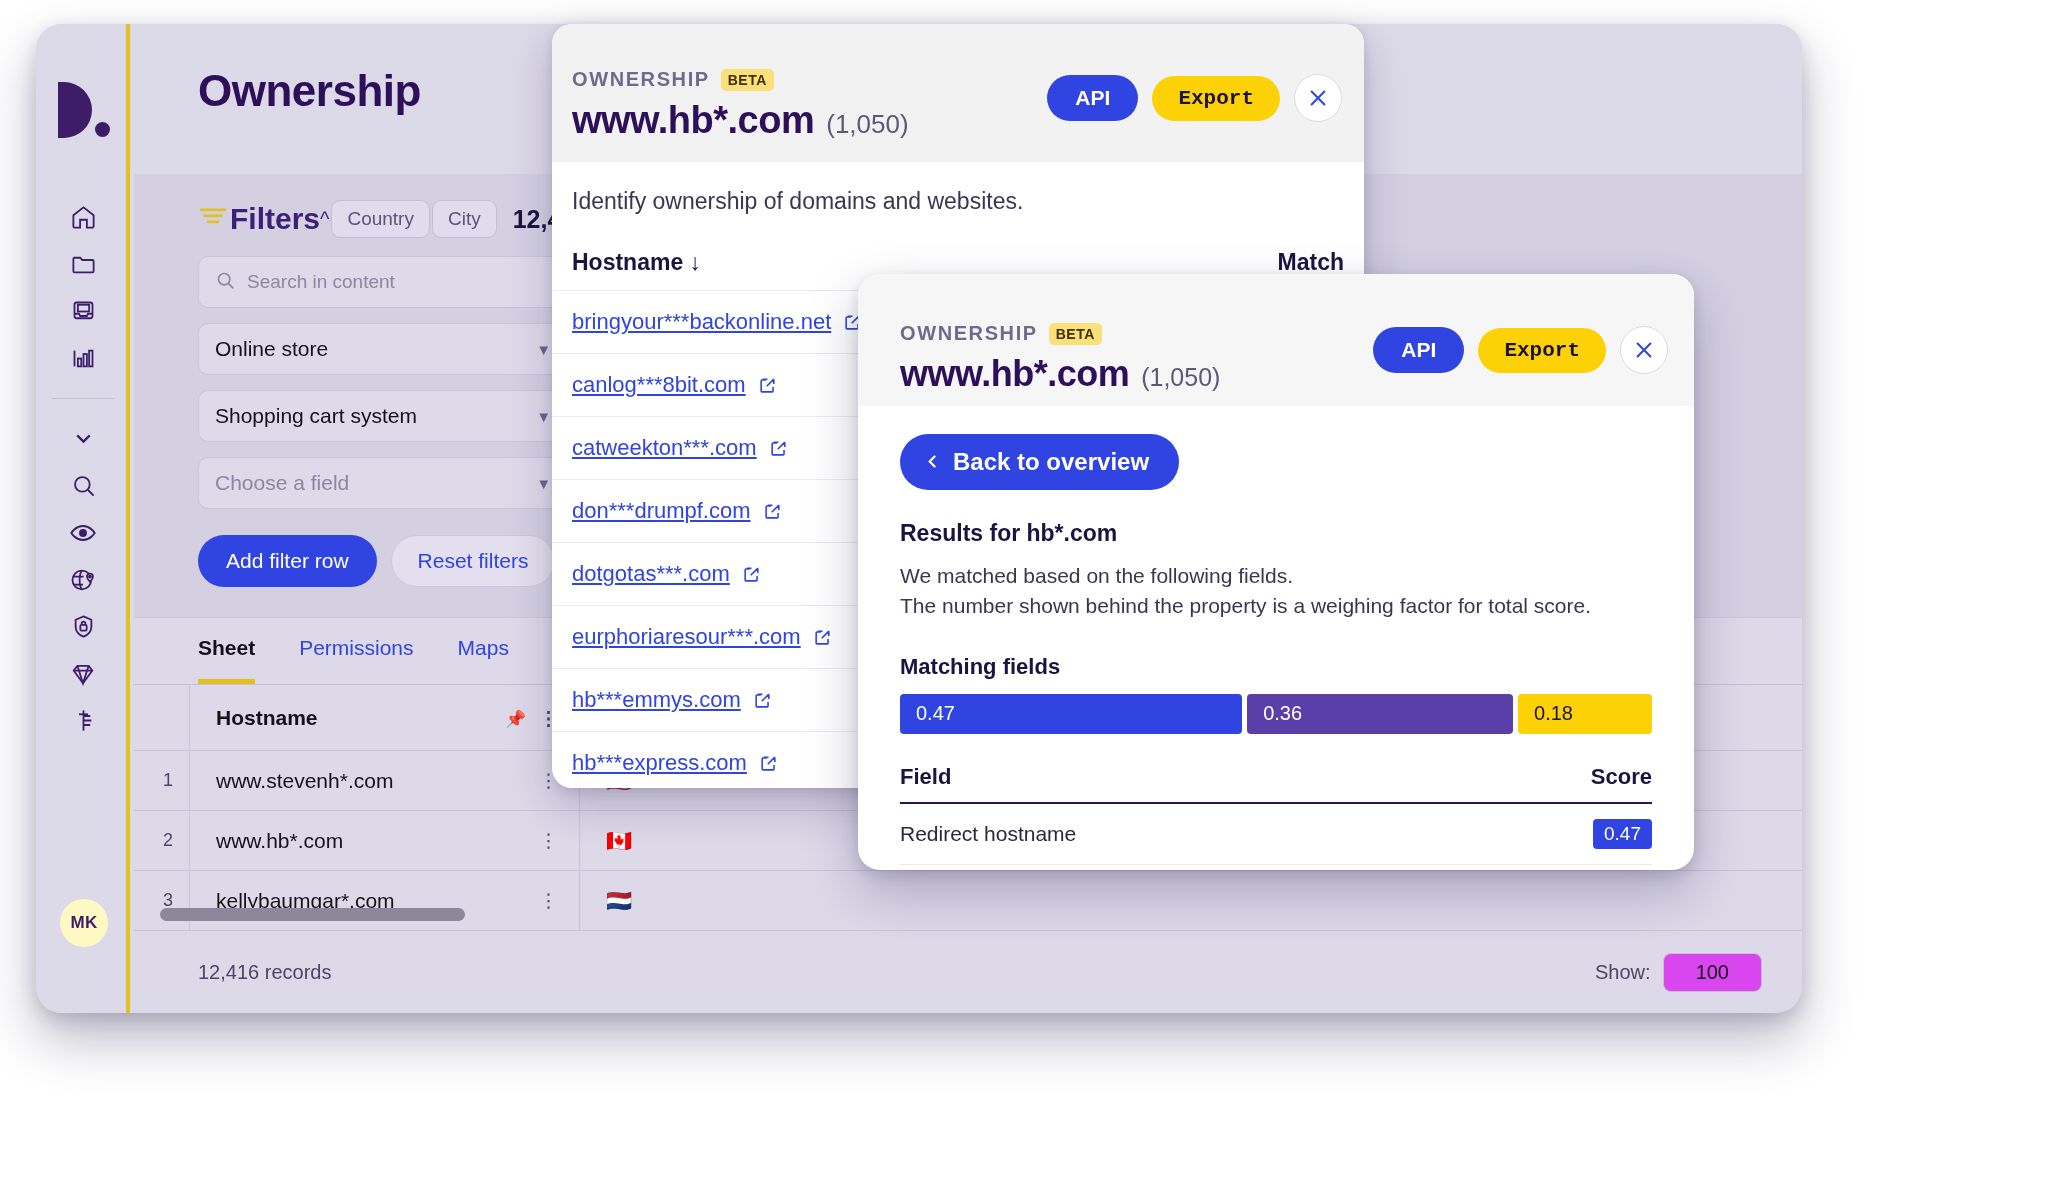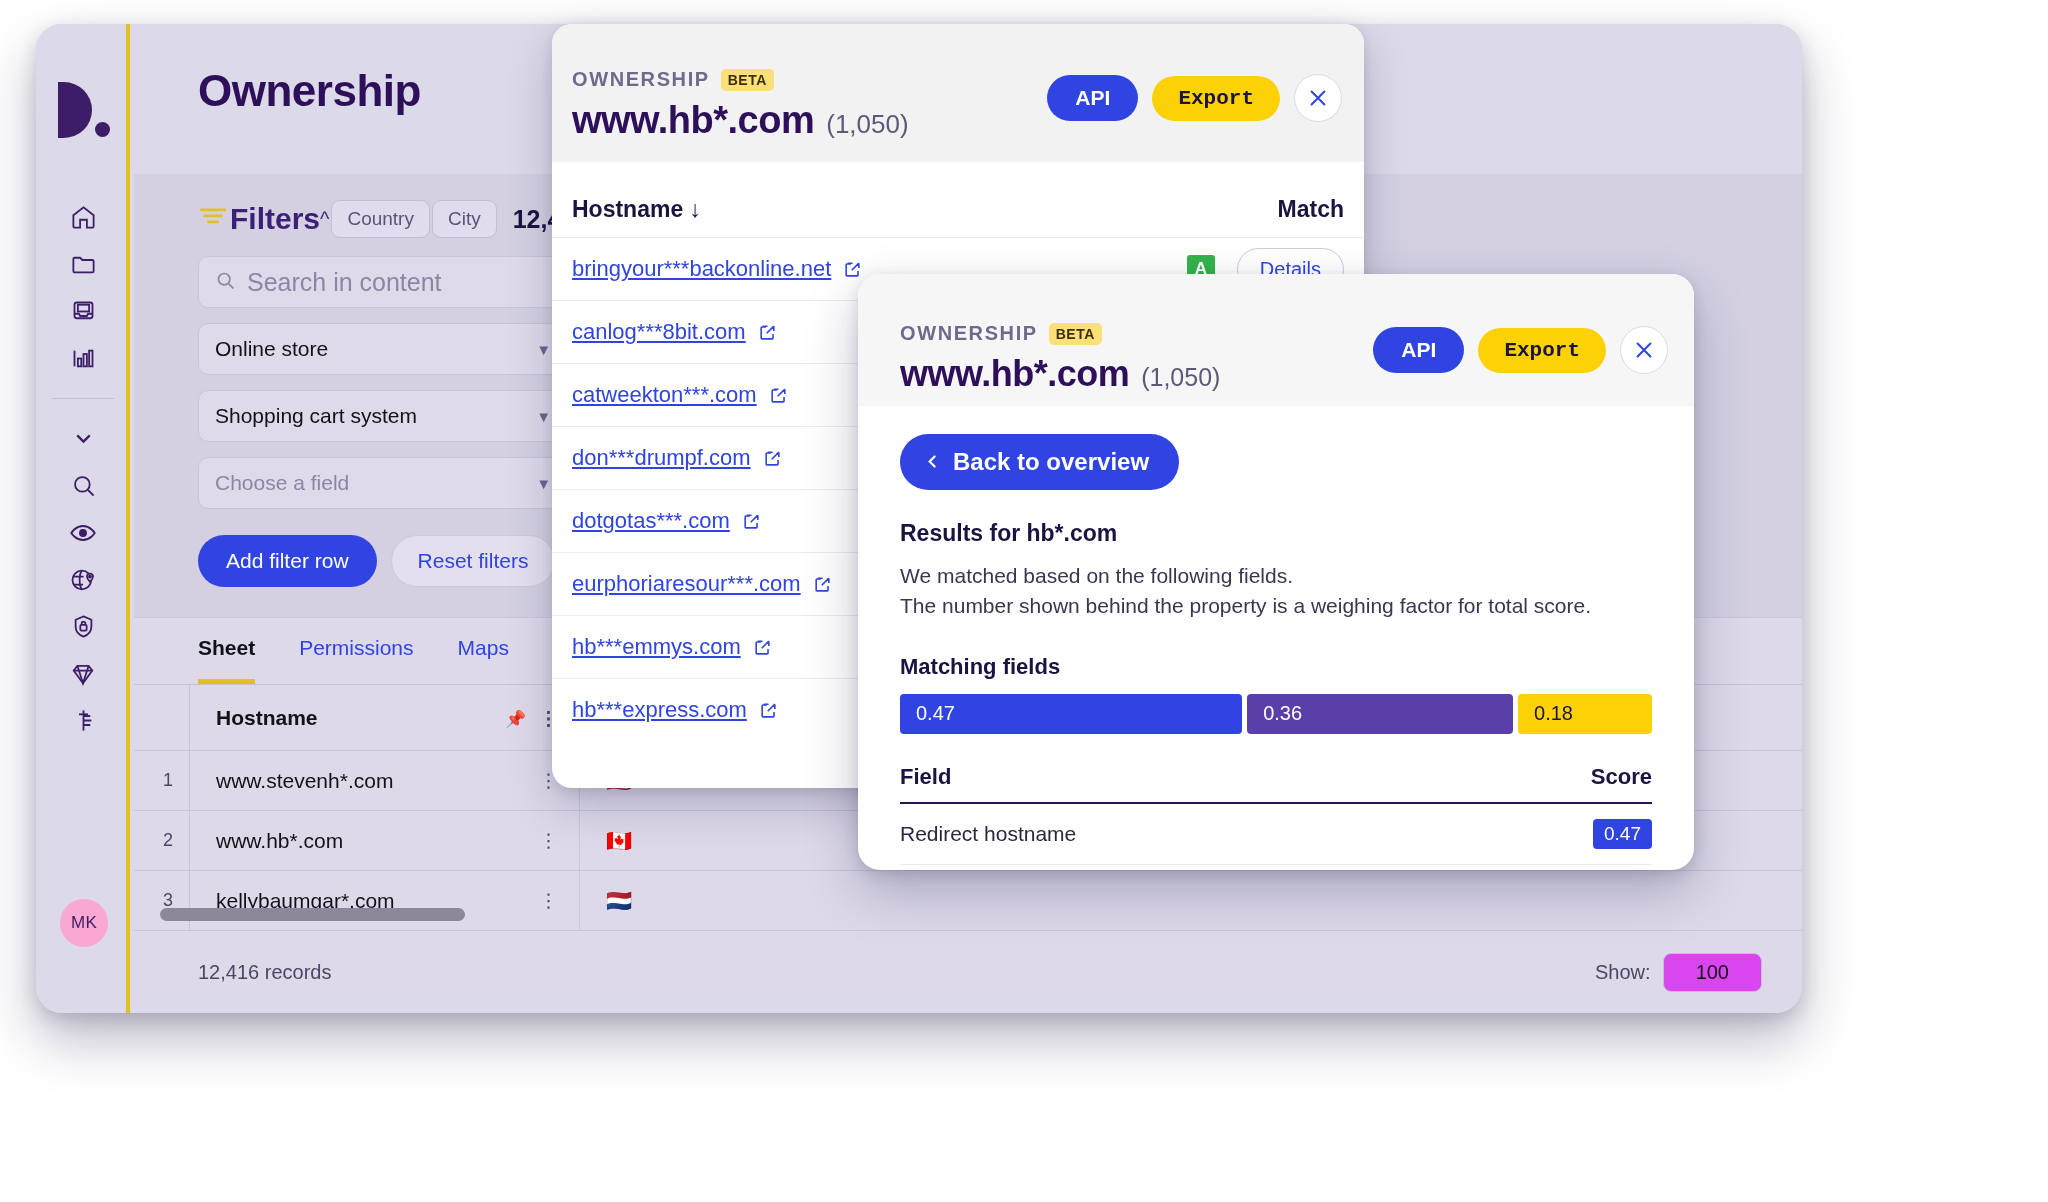--- a/index.html
+++ b/index.html
@@ -32,21 +32,21 @@
     border-radius:50%; background:#3d1d67;
   }
   .rail-icons { position: absolute; left: 0; top: 170px; width: 94px; }
   .rail-ic {
     width: 94px; height: 47px; display:flex; align-items:center; justify-content:center;
     color:#3d1d67;
   }
   .rail-sep { width:62px; height:1px; background:#c4bfd8; margin:16px auto; }
   .avatar {
     position:absolute; left:24px; bottom:66px; width:48px; height:48px; border-radius:50%;
-    background:#f9a8d4; color:#3d1d67; font-weight:normal; font-size:17px;
+    background:#fef9c3; color:#3d1d67; font-weight:bold; font-size:17px;
     display:flex; align-items:center; justify-content:center; letter-spacing:.3px;
   }
 
   .app-body { position:absolute; left:98px; top:0; right:0; bottom:0; }
 
   .app-head {
     height: 150px; background:#dcd9e8; padding: 42px 0 0 64px;
   }
   .app-title { font-size:44px; font-weight:bold; color:#2d1059; letter-spacing:-.5px; }
   .app-sub { font-size:21px; color:#6f6a8c; margin-top:6px; }
@@ -59,21 +59,21 @@
     padding:7px 15px; border:1px solid #c3bdd6; border-radius:9px;
     background:#e0dced; color:#5b5478; font-size:19px;
   }
   .rec-count { font-size:25px; font-weight:bold; color:#1b1340; margin-left:14px; }
 
   .search-box {
     margin-top:18px; width:770px; height:52px; background:#dedaea;
     border:1px solid #c9c4da; border-radius:10px; display:flex; align-items:center;
     padding:0 16px; gap:11px;
   }
-  .search-box .ph { color:#8c86a6; font-size:25px; }
+  .search-box .ph { color:#8c86a6; font-size:19px; }
 
   .frow { display:flex; gap:14px; margin-top:15px; }
   .sel {
     height:52px; background:#dedaea; border:1px solid #c9c4da; border-radius:10px;
     display:flex; align-items:center; justify-content:space-between; padding:0 16px;
     font-size:21px; color:#141118;
   }
   .sel.w1 { width:370px; }
   .sel.w2 { width:300px; }
   .sel .ph2 { color:#8c86a6; }
@@ -436,20 +436,21 @@
         <button class="pill-api">API</button>
         <button class="pill-exp">Export</button>
         <button class="btn-x">
           <svg width="22" height="22" viewBox="0 0 24 24" fill="none" stroke="#2f44e0" stroke-width="2.2" stroke-linecap="round">
               <path d="M5 5l14 14M19 5L5 19"></path>
             </svg>
         </button>
       </div>
     </div>
 
+    <div class="own-desc">Identify ownership of domains and websites.</div>
 
     <div class="own-tablehead">
       <span>
         <span>Hostname</span>
         <span> ↓</span>
       </span>
       <span>Match</span>
     </div>
 
     <div class="own-row">

